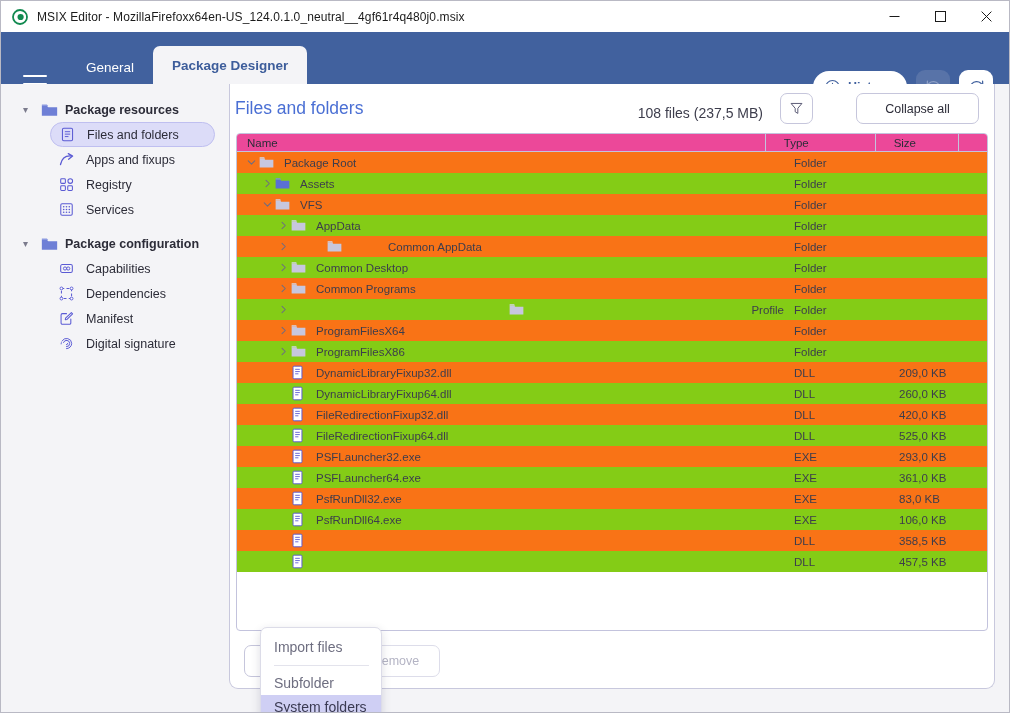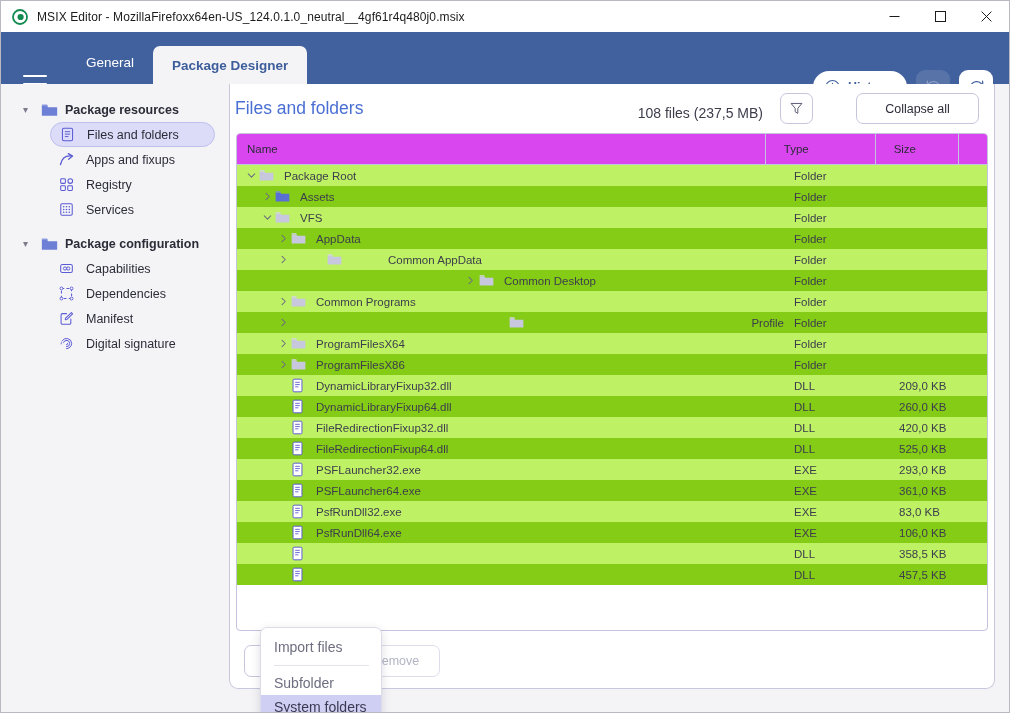--- a/index.html
+++ b/index.html
@@ -43,21 +43,21 @@
   #ribbon {
     position: absolute; left: 0; top: 31px; width: 1008px; height: 52px;
     background: #41619e;
   }
   #hamburger {
     position: absolute; left: 22px; top: 43px; width: 24px; height: 18px;
     display: flex; flex-direction: column; justify-content: space-between;
     cursor: pointer;
   }
   #hamburger i { display: block; height: 1.6px; background: #ffffff; border-radius: 1px; }
-  #tabs { position: absolute; left: 66px; top: 14px; height: 38px; display: flex; align-items: flex-start; }
+  #tabs { position: absolute; left: 66px; top: 14px; height: 38px; display: flex; align-items: flex-end; }
   .tab {
     height: 33px; padding: 0 19px; display: flex; align-items: center;
     font-size: 13.5px; color: #ffffff; cursor: pointer; white-space: nowrap;
   }
   .tab.active {
     background: #f4f4f7; color: #3d5d9b; font-weight: bold;
     border-radius: 7px 7px 0 0; height: 38px;
   }
   #topright {
     position: absolute; right: 16px; top: 38px; display: flex; align-items: center; gap: 9px;
@@ -120,33 +120,33 @@
     display: flex; align-items: center; justify-content: center; cursor: pointer;
     font-size: 12.5px; color: #2c2c38;
   }
 
   
   #table-wrap {
     position: absolute; left: 6px; top: 49px; width: 752px; height: 498px;
     border: 1px solid #c3c3dd; border-radius: 4px; overflow: hidden; background: #fff;
   }
   #thead {
-    display: flex; height: 31px; background: #d946ef; border-bottom: 1px solid #c3c3dd; gap: 8px;
+    display: flex; height: 18px; background: #ec4899; border-bottom: 1px solid #c3c3dd; gap: 8px;
   }
   #thead .th {
     font-size: 11.5px; color: #2c2c38; display: flex; align-items: center;
     padding-left: 10px; border-right: 1px solid #c3c3dd;
   }
   .col-name { width: 547px; }
   .col-type { width: 105px; }
   .col-size { width: 78px; }
   .col-end  { width: 20px; border-right: none !important; }
 
   .trow { display: flex; height: 21px; align-items: center; cursor: default; }
-  .trow.odd  { background: #bef264; }
+  .trow.odd  { background: #f97316; }
   .trow.even { background: #84cc16; }
   .cell-name { width: 547px; display: flex; align-items: center; overflow: hidden; }
   .cell-type { width: 105px; font-size: 11.5px; color: #3d3d4c; padding-left: 10px; }
   .cell-size { width: 78px; font-size: 11.5px; color: #3d3d4c; padding-left: 10px; }
   .twisty {
     width: 16px; height: 16px; display: flex; align-items: center; justify-content: center;
     color: #6d6d82; font-size: 9.5px; flex: 0 0 auto; cursor: pointer;
   }
   .nicon { width: 18px; display: flex; align-items: center; flex: 0 0 auto; }
   .nlabel2 { font-size: 11.5px; color: #3d3d4c; margin-left: 7px; white-space: nowrap; }
@@ -492,21 +492,21 @@
                     <path d="M0.6 2.7 h4.8 l1.3 1.4 h8.7 v8.3 H0.6 z" fill="#c7c7de"></path>
                     <path d="M0.6 1.4 h4.8 l1.2 1.3 H0.6 z" fill="#d7d7e8"></path>
                   </svg>
                 </span>
                 <span class="nlabel2">Common AppData</span>
               </div>
               <div class="cell-type">Folder</div>
               <div class="cell-size"></div>
             </div>
             <div class="trow even">
-              <div class="cell-name" style="padding-left: 38px; justify-content: center;">
+              <div class="cell-name" style="padding-left: 38px;">
                 <span class="twisty">
                   <svg width="9" height="9" viewBox="0 0 10 10">
                     <path d="M3.4 1.4 L7 5 L3.4 8.6" fill="none" stroke="#6d6d82" stroke-width="1.15" stroke-linecap="round" stroke-linejoin="round"></path>
                   </svg>
                 </span>
                 <span class="nicon">
                   <svg width="15" height="13" viewBox="0 0 16 14">
                     <path d="M0.6 2.7 h4.8 l1.3 1.4 h8.7 v8.3 H0.6 z" fill="#c7c7de"></path>
                     <path d="M0.6 1.4 h4.8 l1.2 1.3 H0.6 z" fill="#d7d7e8"></path>
                   </svg>

